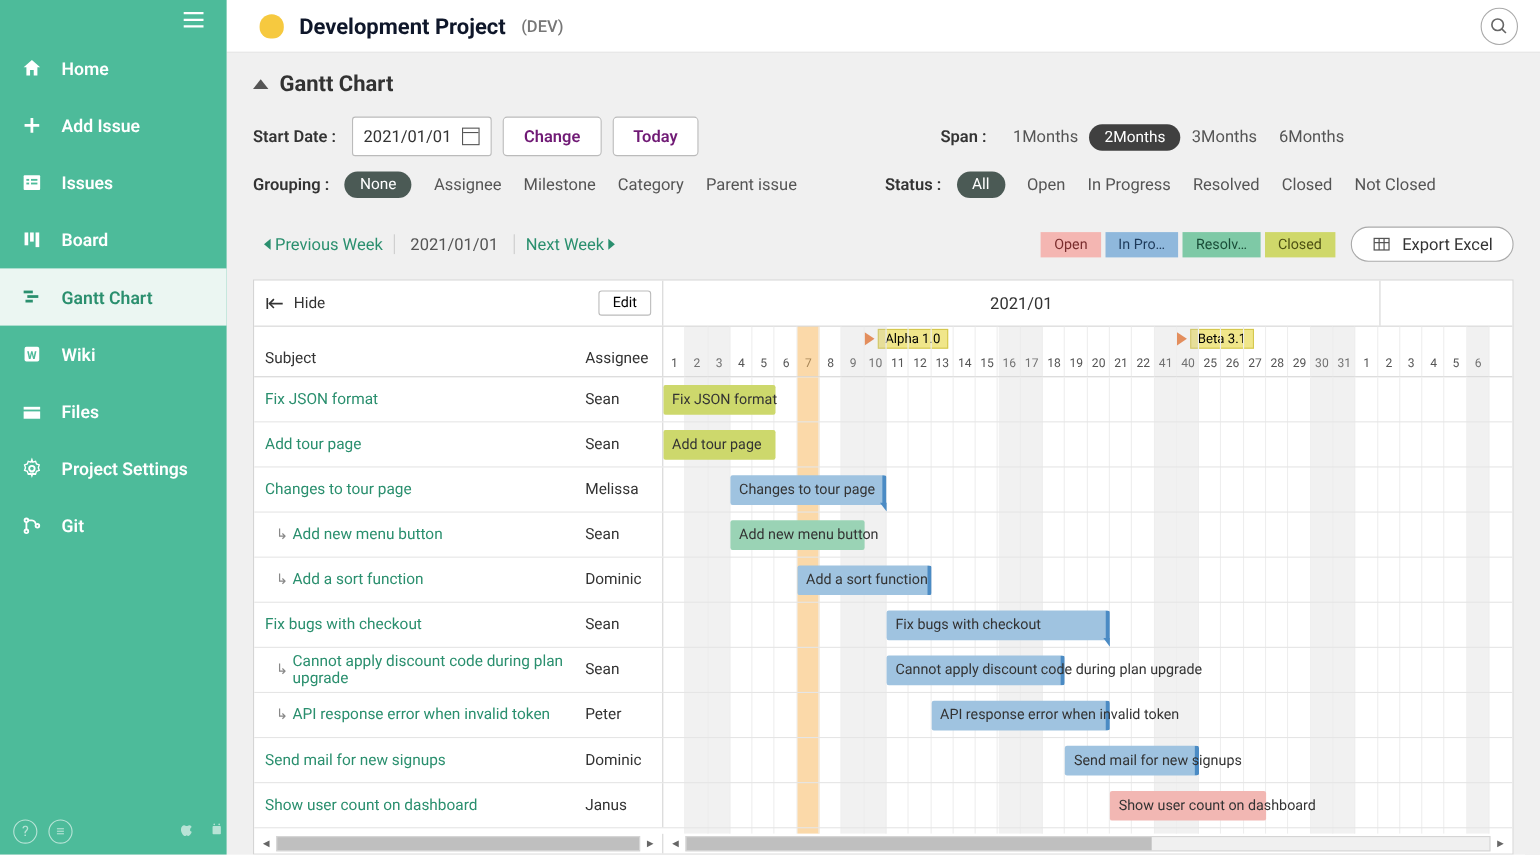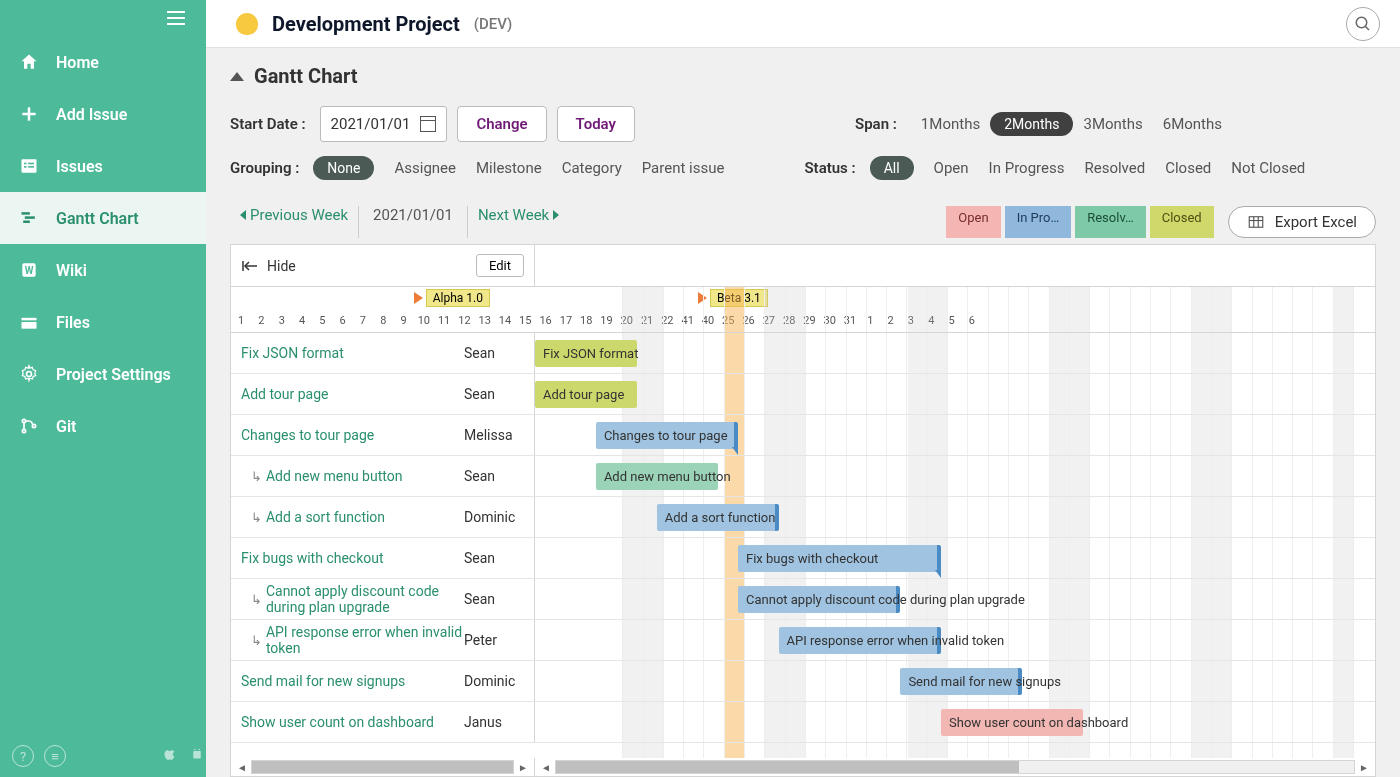--- a/index.html
+++ b/index.html
@@ -34,39 +34,39 @@
 .date-input { background:#fff; border:1px solid #bbb; border-radius:3px; padding:8px 10px; display:flex; align-items:center; gap:10px; font-size:15px; }
 .cal-ico { width:16px; height:16px; border:1.5px solid #555; position:relative; }
 .cal-ico::before { content:""; position:absolute; top:3px; left:0; right:0; height:1px; background:#555; }
 .btn { background:#fff; border:1px solid #bbb; border-radius:4px; padding:8px 18px; font-size:15px; font-weight:600; color:#701a75; cursor:pointer; }
 .pill { background:#404040; color:#fff; border-radius:14px; padding:4px 14px; font-size:14px; }
 .pill.dark { background:#4b5a55; }
 .opt { color:#555; font-size:15px; padding:0 10px; cursor:pointer; }
 .gap-lg { width:140px; }
 
 
-.nav-row { display:flex; margin:12px 0 6px 0; font-size:15px; }
+.nav-row { display:flex; align-items:center; margin:12px 0 16px 0; font-size:15px; }
 .nav-row .wk { color:#2a8f6e; cursor:pointer; padding:0 10px; }
 .nav-row .cur { color:#555; padding:0 14px; border-left:1px solid #ccc; border-right:1px solid #ccc; }
 .tri { display:inline-block; width:0; height:0; }
 .tri.l { border-top:5px solid transparent; border-bottom:5px solid transparent; border-right:6px solid #2a8f6e; margin-right:4px; }
 .tri.r { border-top:5px solid transparent; border-bottom:5px solid transparent; border-left:6px solid #2a8f6e; margin-left:4px; }
 .nav-row .sp { flex:1; }
 .legend { display:flex; gap:4px; margin-right:14px; }
 .leg { padding:4px 12px; font-size:13px; }
 .leg.open { background:#f4b6b2; color:#7a2d2d; }
 .leg.prog { background:#8fb8dc; color:#1e3a5a; }
 .leg.res  { background:#7ec9a6; color:#1a4d38; }
 .leg.closed { background:#cfd86a; color:#4d5013; }
 .export { background:#fff; border:1.5px solid #aaa; border-radius:18px; padding:6px 18px; display:flex; align-items:center; gap:10px; cursor:pointer; font-size:15px; color:#333; }
 
 
 .gantt { flex:1; background:#fff; border:1px solid #d5d5d5; display:flex; flex-direction:column; overflow:hidden; }
 .g-head1 { display:flex; height:42px; border-bottom:1px solid #d5d5d5; }
-.left-col { width:304px; flex-shrink:0; border-right:1px solid #d5d5d5; }
+.left-col { width:372px; flex-shrink:0; border-right:1px solid #d5d5d5; }
 .g-head1 .left-col { display:flex; align-items:center; padding:0 10px; gap:8px; font-size:14px; color:#333; }
 .collapse-ico { display:flex; align-items:center; }
 .edit-btn { margin-left:auto; border:1px solid #bbb; border-radius:3px; padding:3px 12px; font-size:13px; cursor:pointer; background:#fff; }
 .right-col { flex:1; overflow:hidden; position:relative; }
 .g-head1 .right-col { display:flex; align-items:center; justify-content:center; font-size:15px; color:#333; }
 .bord-r { border-right:1px solid #d5d5d5; width:630px; }
 
 .g-head2 { display:flex; height:46px; border-bottom:1px solid #d5d5d5; position:relative; }
 .g-head2 .left-col { display:flex; align-items:flex-end; padding:0 10px 8px 10px; font-size:14px; color:#333; }
 .g-head2 .left-col .subj { flex:1; }
@@ -138,20 +138,30 @@
         <span class="ico">
           <svg width="20" height="20" viewBox="0 0 24 24" fill="currentColor">
             <rect x="3" y="4" width="18" height="16" rx="1"></rect>
             <rect x="6" y="8" width="3" height="2" fill="#4dbb9a"></rect>
             <rect x="11" y="8" width="7" height="2" fill="#4dbb9a"></rect>
             <rect x="6" y="12" width="3" height="2" fill="#4dbb9a"></rect>
             <rect x="11" y="12" width="7" height="2" fill="#4dbb9a"></rect>
           </svg>
         </span>
         <span>Issues</span>
+      </div>
+      <div class="item">
+        <span class="ico">
+          <svg width="20" height="20" viewBox="0 0 24 24" fill="currentColor">
+            <rect x="4" y="4" width="4" height="14"></rect>
+            <rect x="10" y="4" width="4" height="10"></rect>
+            <rect x="16" y="4" width="4" height="16"></rect>
+          </svg>
+        </span>
+        <span>Board</span>
       </div>
       <div class="item active">
         <span class="ico">
           <svg width="20" height="20" viewBox="0 0 24 24" fill="currentColor">
             <rect x="3" y="5" width="10" height="3"></rect>
             <rect x="7" y="10" width="12" height="3"></rect>
             <rect x="5" y="15" width="8" height="3"></rect>
           </svg>
         </span>
         <span>Gantt Chart</span>
@@ -283,24 +293,29 @@
           <span class="collapse-ico">
             <svg width="18" height="14" viewBox="0 0 18 14" stroke="#333" stroke-width="1.5" fill="none">
                 <line x1="2" y1="2" x2="2" y2="12"></line>
                 <line x1="4" y1="7" x2="16" y2="7"></line>
                 <polyline points="8,3 4,7 8,11"></polyline>
               </svg>
           </span>
           <span>Hide</span>
           <button class="edit-btn">Edit</button>
         </div>
+        <div class="right-col bord-r">2021/01</div>
         <div class="right-col" style="flex:0 0 120px"></div>
       </div>
 
       <div class="g-head2">
+        <div class="left-col">
+          <span class="subj">Subject</span>
+          <span class="asg">Assignee</span>
+        </div>
         <div class="right-col" id="day-header">
             <div class="day-labels">
               <span class="day-lab">1</span>
               <span class="day-lab">2</span>
               <span class="day-lab">3</span>
               <span class="day-lab">4</span>
               <span class="day-lab">5</span>
               <span class="day-lab">6</span>
               <span class="day-lab">7</span>
               <span class="day-lab">8</span>

